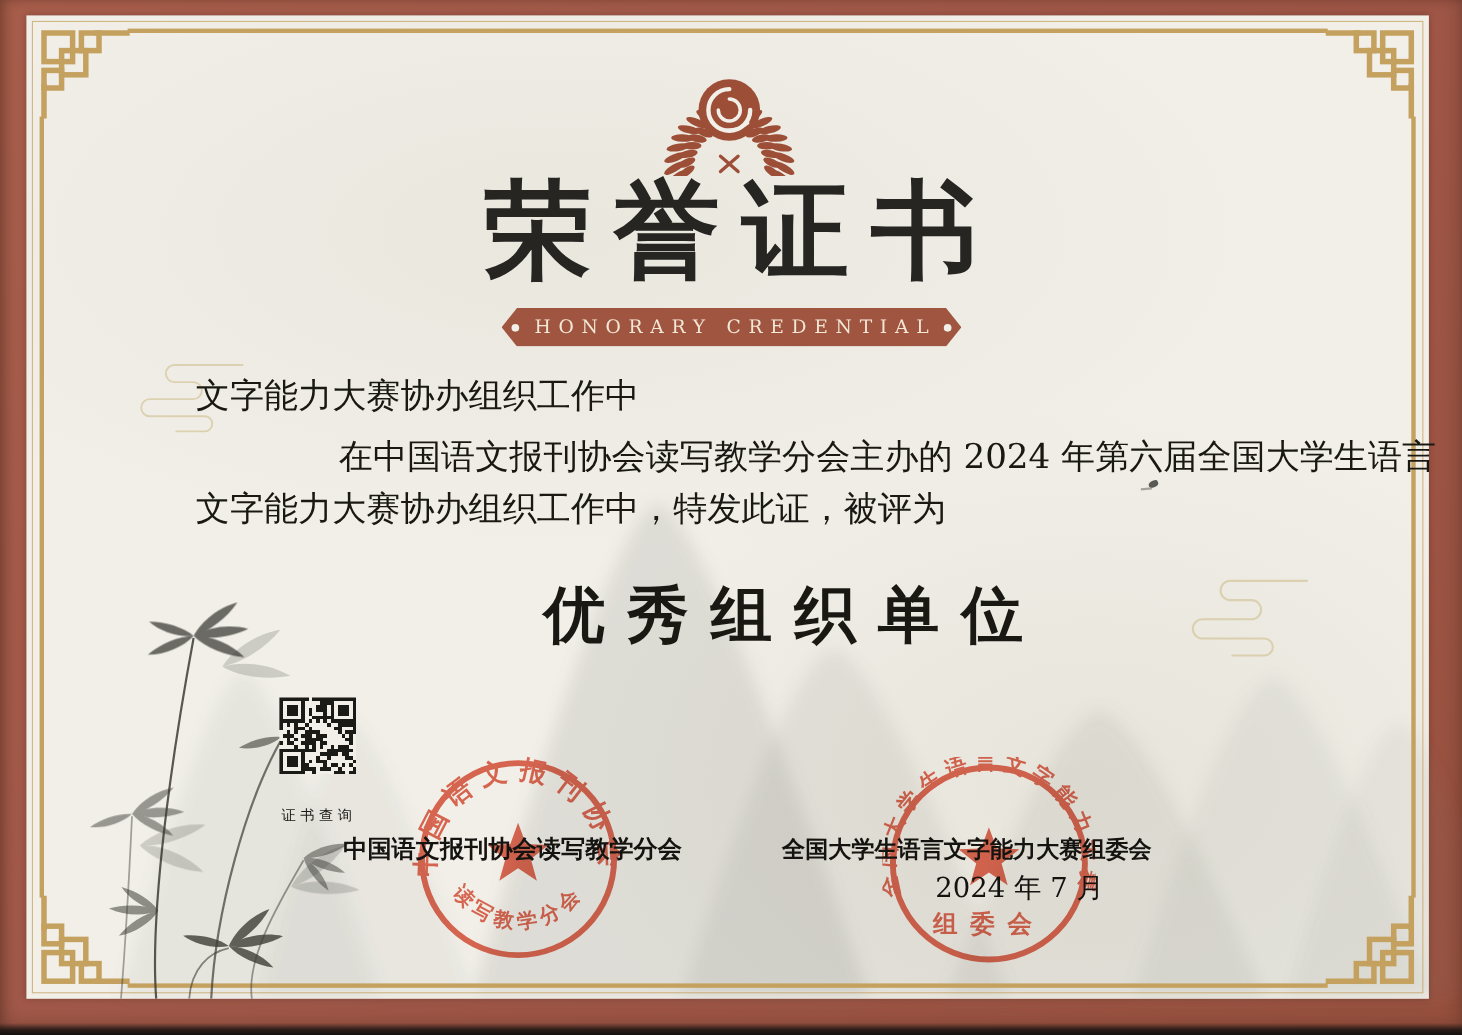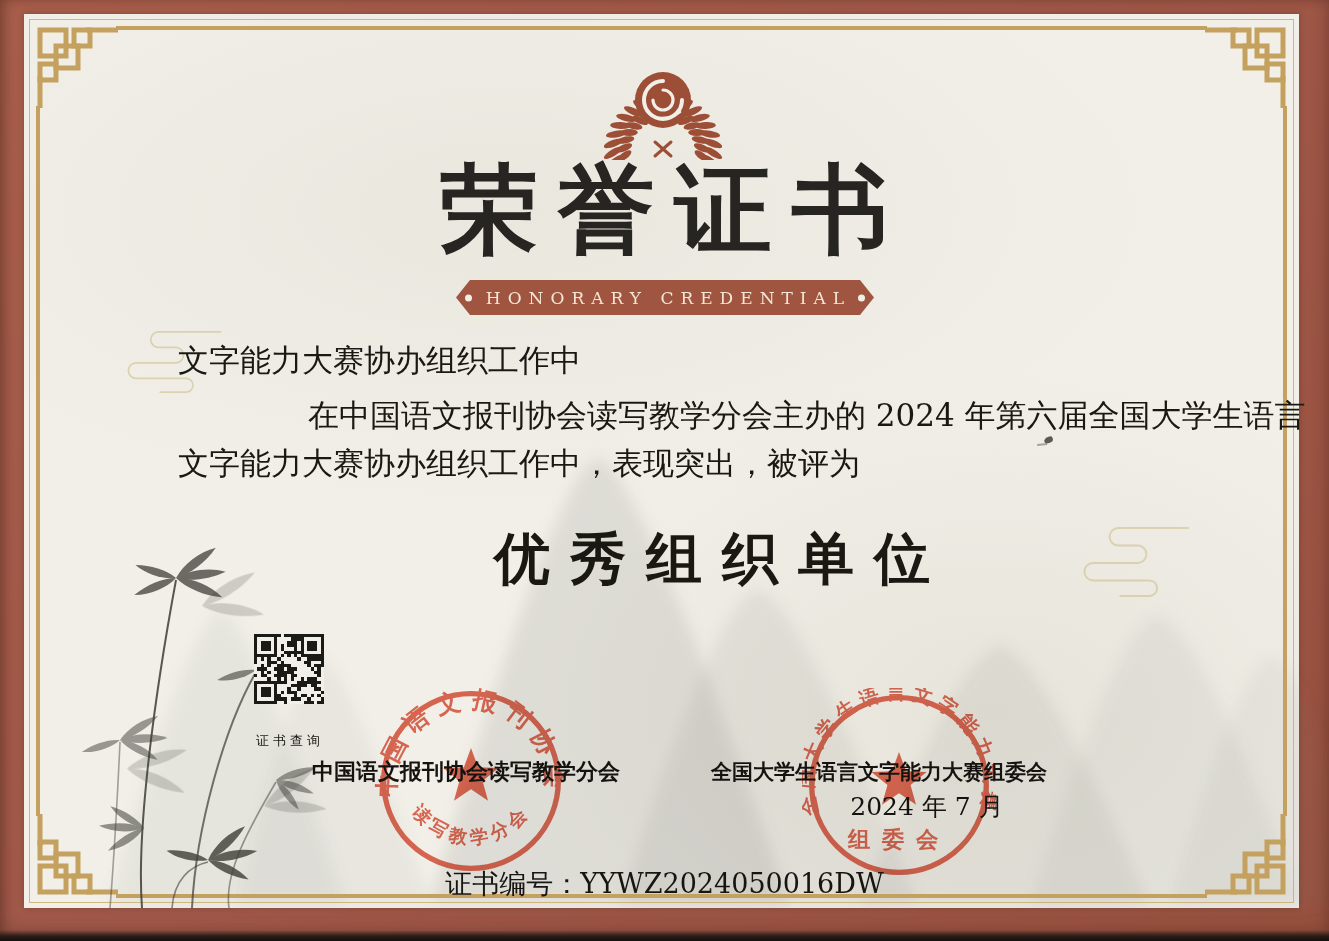--- a/index.html
+++ b/index.html
@@ -283,21 +283,21 @@
 
   <h1 class="title">荣誉证书</h1>
   <div class="banner">
     <span class="dot dot-l"></span>
     <span class="banner-text">HONORARY CREDENTIAL</span>
     <span class="dot dot-r"></span>
   </div>
 
   <div class="bodyline recipient">文字能力大赛协办组织工作中</div>
   <div class="bodyline line-a">在中国语文报刊协会读写教学分会主办的 2024 年第六届全国大学生语言</div>
-  <div class="bodyline line-b">文字能力大赛协办组织工作中，表现突出，被评为</div>
+  <div class="bodyline line-b">文字能力大赛协办组织工作中，特发此证，被评为</div>
   <div class="award">优秀组织单位</div>
 
   <div class="qr">
     <svg viewBox="0 0 100 100" shape-rendering="crispEdges" aria-hidden="true">
       <rect x="0" y="0" width="100" height="100" fill="#f1efe8"></rect>
       <g fill="#1a1a17">
         <rect x="0" y="0" width="33.3" height="33.3"></rect>
           <rect x="66.7" y="0" width="33.3" height="33.3"></rect>
           <rect x="0" y="66.7" width="33.3" height="33.3"></rect>
       </g>
@@ -482,17 +482,16 @@
       <polygon transform="translate(100,96)" fill="#df5740" points="0,-30 -7.3,-10.1 -28.5,-9.3 -11.9,3.9 -17.6,24.3 0,12.5 17.6,24.3 11.9,3.9 28.5,-9.3 7.3,-10.1"></polygon>
       <text font-size="20" font-weight="700" fill="#df5740" letter-spacing="6">
         <textPath href="#arcR" startOffset="50%" text-anchor="middle">全国大学生语言文字能力大赛</textPath>
       </text>
       <text x="100" y="164" text-anchor="middle" font-size="23" font-weight="700" fill="#df5740" letter-spacing="12">组委会</text>
     </svg>
   </div>
   <div class="signature sig-right">全国大学生语言文字能力大赛组委会</div>
   <div class="date">2024 年 7 月</div>
 
-  <div class="serial">证书编号：YYWZ2024050016DW</div>
 
   <div class="speck"></div>
   <div class="scan-strip"></div>
 </div>
 
 </body></html>

